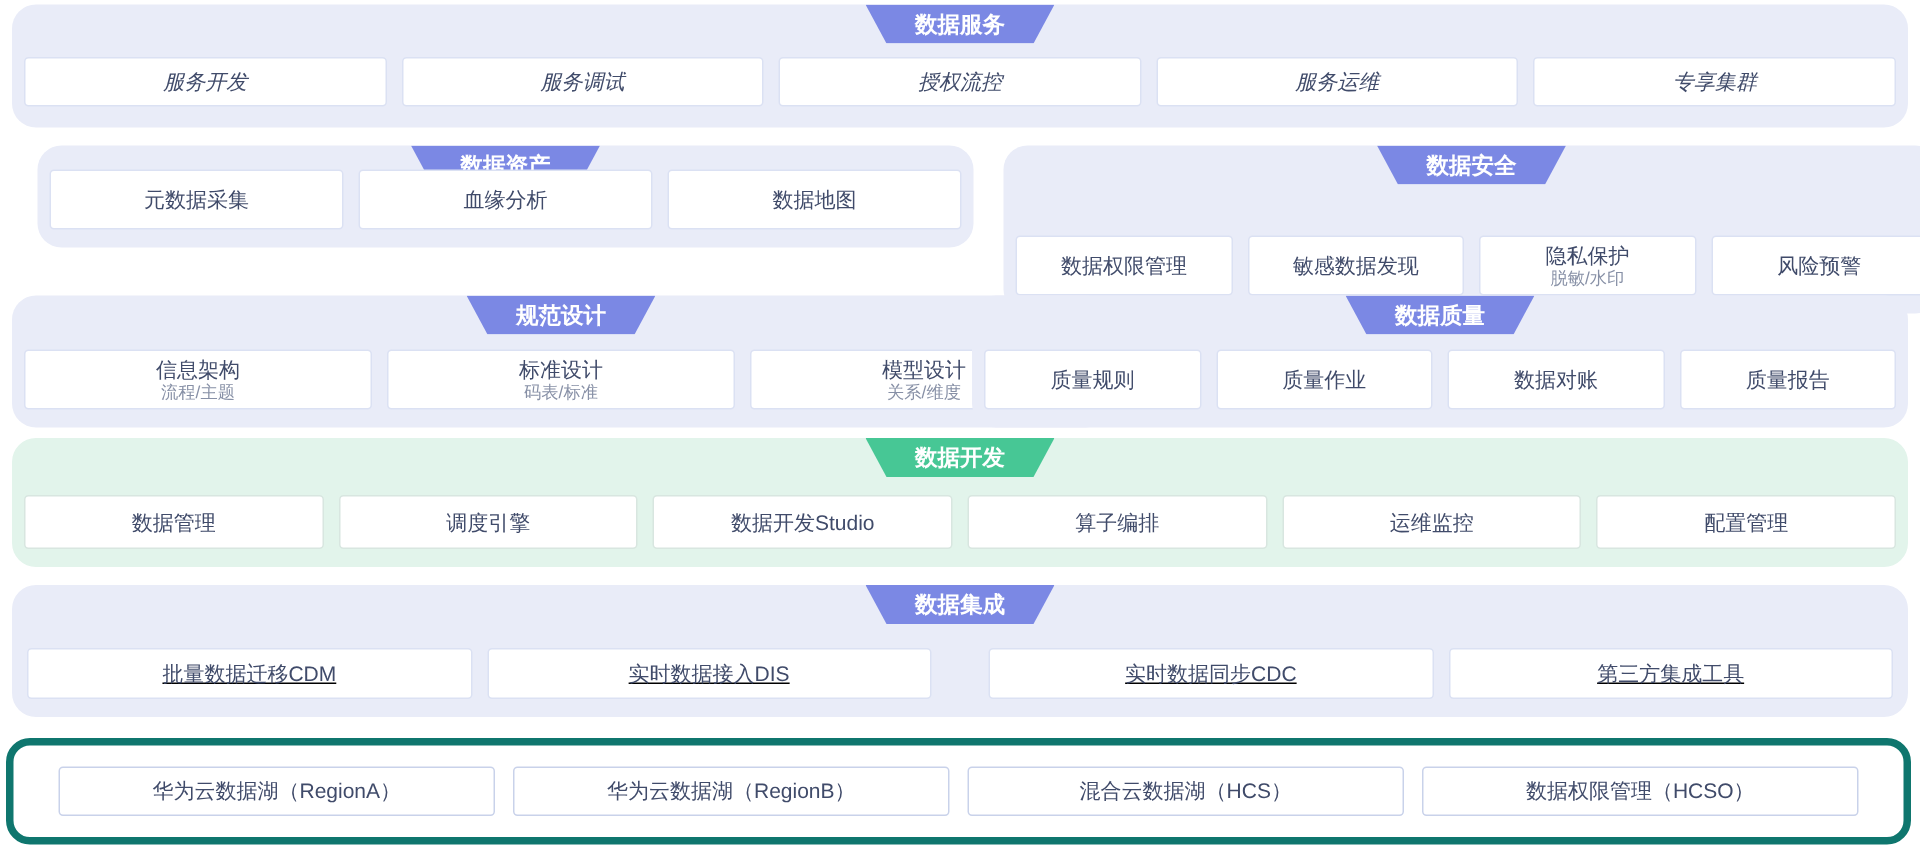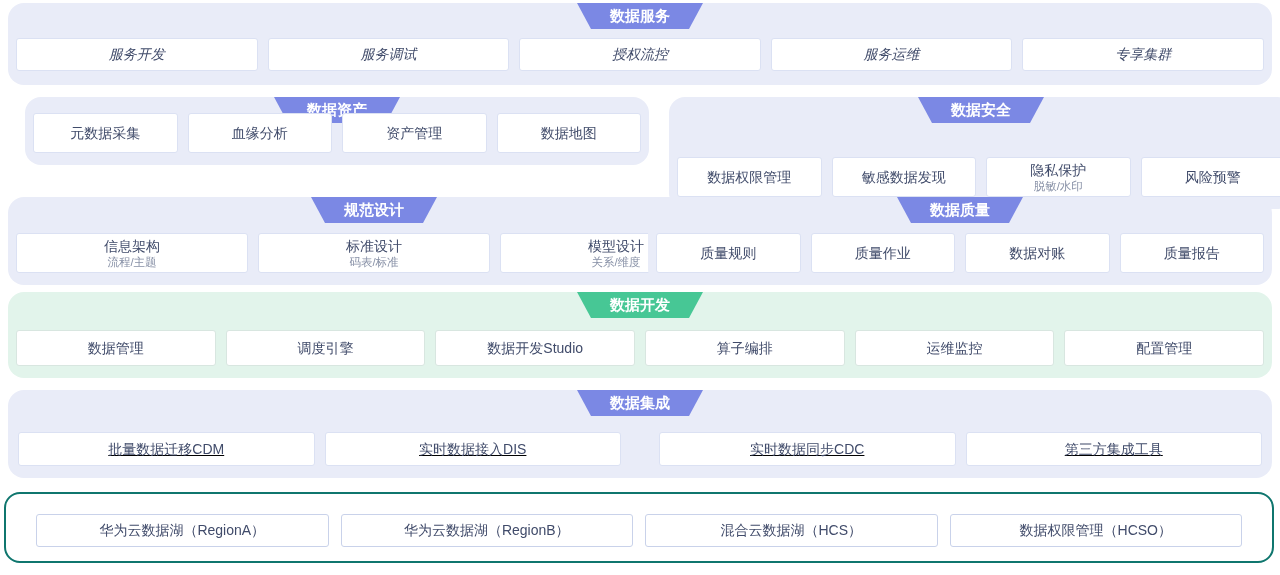--- a/index.html
+++ b/index.html
@@ -12,21 +12,21 @@
     --card-border-bottom:#c9d2ea;
     --text-main:#404b6a;
     --text-sub:#8790a6;
   }
   html,body{margin:0;padding:0;background:#ffffff;}
   body{width:1280px;height:575px;font-family:"Liberation Sans","DejaVu Sans",sans-serif;}
   .stage{position:relative;width:1280px;height:575px;overflow:hidden;}
 
   .panel{position:absolute;border-radius:16px;background:var(--panel-lavender);}
   .panel.green{background:var(--panel-green);}
-  .panel.plain{background:#ffffff;border:2px solid #0f766e;}
+  .panel.plain{background:#ffffff;border:5px solid #0f766e;}
 
   
   .row-service{top:3px;left:8px;width:1264px;height:82px;}
   .row-asset{top:97px;left:8px;width:624px;height:68px;margin-left:17px;}
   .row-security{top:97px;left:669px;width:624px;height:112px;}
   .row-spec{top:197px;left:8px;width:732px;height:88px;}
   .row-quality{top:197px;left:648px;width:624px;height:88px;}
   .row-dev{top:292px;left:8px;width:1264px;height:86px;}
   .row-integration{top:390px;left:8px;width:1264px;height:88px;}
   .row-lake{top:492px;left:4px;width:1270px;height:71px;box-sizing:border-box;}
@@ -100,23 +100,20 @@
       <span>数据资产</span>
     </div>
     <div class="cards">
         <div class="card">
           <span class="card-label">元数据采集</span>
         </div>
         <div class="card">
           <span class="card-label">血缘分析</span>
         </div>
         <div class="card">
-          <span class="card-label">资产管理</span>
-        </div>
-        <div class="card">
           <span class="card-label">数据地图</span>
         </div>
       </div>
   </section>
 
   <section class="panel row-security">
     <div class="ribbon">
       <span>数据安全</span>
     </div>
     <div class="cards">

